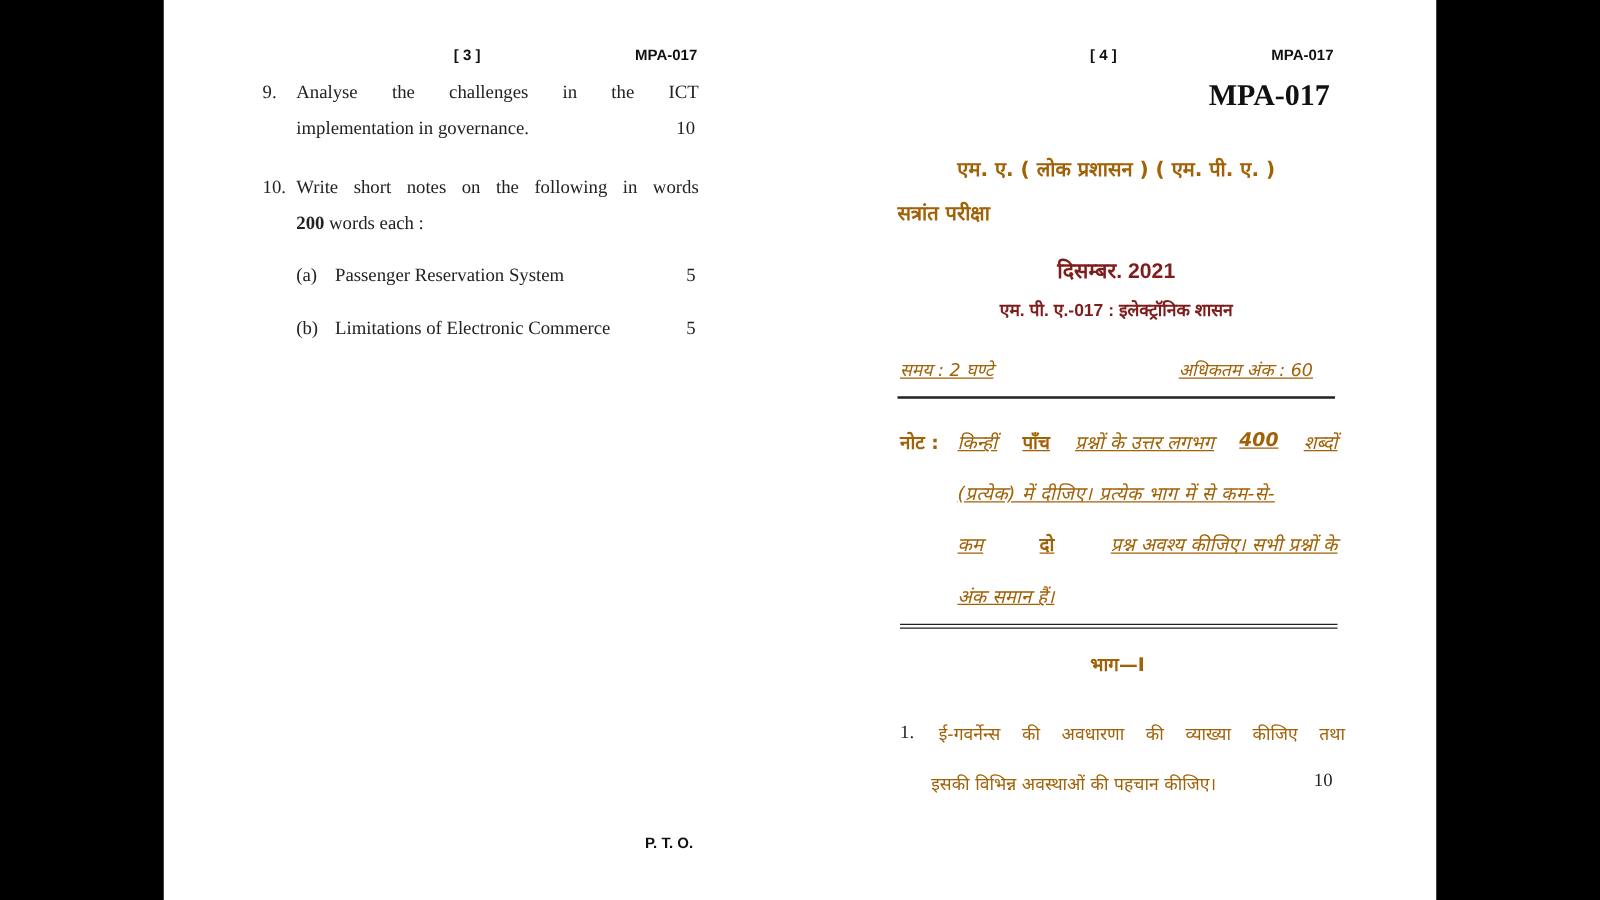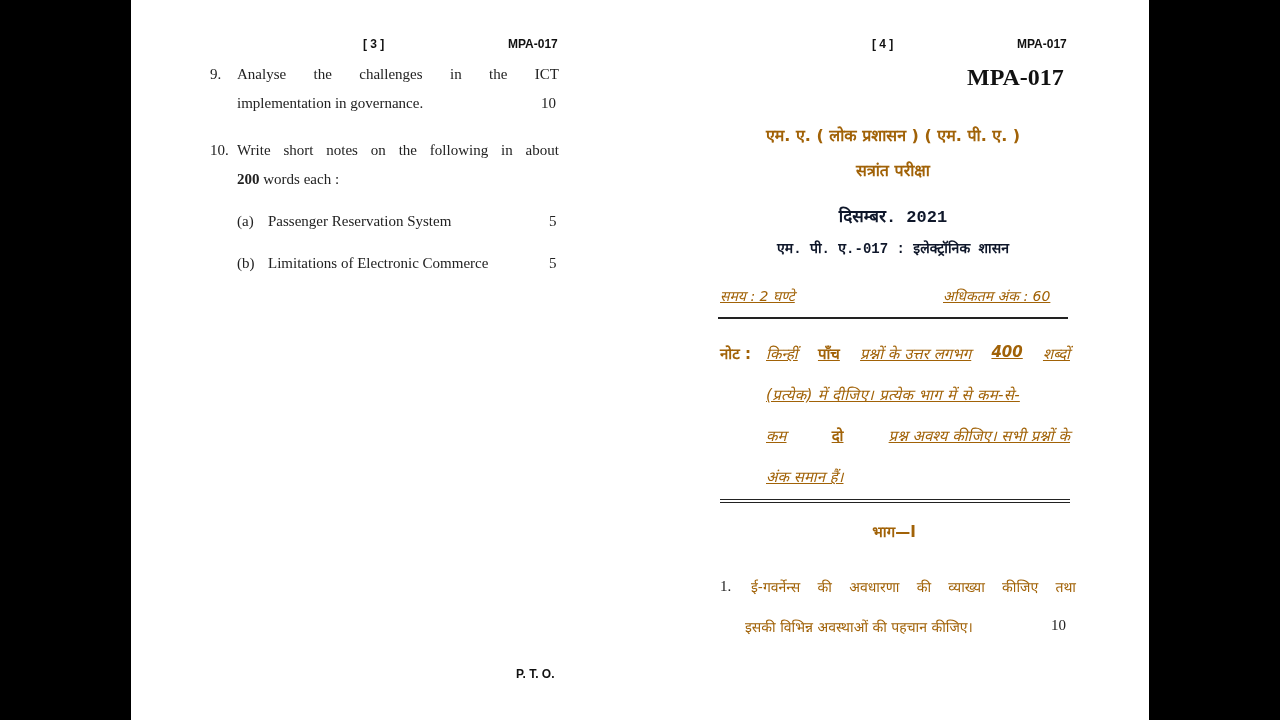--- a/index.html
+++ b/index.html
@@ -28,22 +28,22 @@
   .serif {
     font-family: "Liberation Serif", serif;
     font-size: 15px;
     color: #222;
   }
   .deva {
     font-family: "DejaVu Sans", sans-serif;
     color: #a16207;
   }
   .deva-serif {
-    font-family: Liberation Mono, monospace;
-    color: #0f172a;
+    font-family: Liberation Sans, sans-serif;
+    color: #7f1d1d;
   }
   .justify-line {
     display: flex;
     justify-content: space-between;
   }
   .hr-single {
     position: absolute;
     height: 1.5px;
     background: #222;
   }
@@ -83,21 +83,21 @@
     <div>
       <div class="abs serif" style="left:79px; top:142px;">10.</div>
       <div class="abs serif justify-line" style="left:106px; top:142px; width:322px;">
         <span>Write</span>
         <span>short</span>
         <span>notes</span>
         <span>on</span>
         <span>the</span>
         <span>following</span>
         <span>in</span>
-        <span>about</span>
+        <span>words</span>
       </div>
       <div class="abs serif" style="left:106px; top:171px;"><b>200</b><span> words each :</span></div>
 
       <div>
         <div class="abs serif" style="left:106px; top:213px;">(a)</div>
         <div class="abs serif" style="left:137px; top:213px;">Passenger Reservation System</div>
         <div class="abs serif" style="left:418px; top:213px;">5</div>
       </div>
       <div>
         <div class="abs serif" style="left:106px; top:255px;">(b)</div>
@@ -109,21 +109,21 @@
     <div class="abs sans-bold" style="left:385px; top:667px;">P. T. O.</div>
   </div>
 
   <div>
     <div class="abs sans-bold" style="left:741px; top:37px;">[ 4 ]</div>
     <div class="abs sans-bold" style="left:886px; top:37px;">MPA-017</div>
 
     <div class="abs" style="left:836px; top:64px; font-family:'Liberation Serif', serif; font-weight:bold; font-size:24px; color:#111;">MPA-017</div>
 
     <div class="abs deva" style="left:587px; top:124px; width:350px; text-align:center; font-size:16px; font-weight:bold;">एम. ए. ( लोक प्रशासन ) ( एम. पी. ए. )</div>
-    <div class="abs deva" style="left:587px; top:159px; width:350px; text-align:center; font-size:16px; font-weight:bold;">सत्रांत परीक्षा</div>
+    <div class="abs deva" style="left:587px; top:159px; width:350px; font-size:16px; font-weight:bold;">सत्रांत परीक्षा</div>
 
     <div class="abs deva-serif" style="left:587px; top:204px; width:350px; text-align:center; font-size:17px; font-weight:bold;">दिसम्बर. 2021</div>
     <div class="abs deva-serif" style="left:587px; top:238px; width:350px; text-align:center; font-size:14px; font-weight:bold;">एम. पी. ए.-017 : इलेक्ट्रॉनिक शासन</div>
 
     <div class="abs deva ital" style="left:589px; top:286px; font-size:14px;">समय : 2 घण्टे</div>
     <div class="abs deva ital" style="left:812px; top:286px; font-size:14px;">अधिकतम अंक : 60</div>
 
     <div class="hr-single" style="left:587px; top:317px; width:350px;"></div>
 
     <div>

